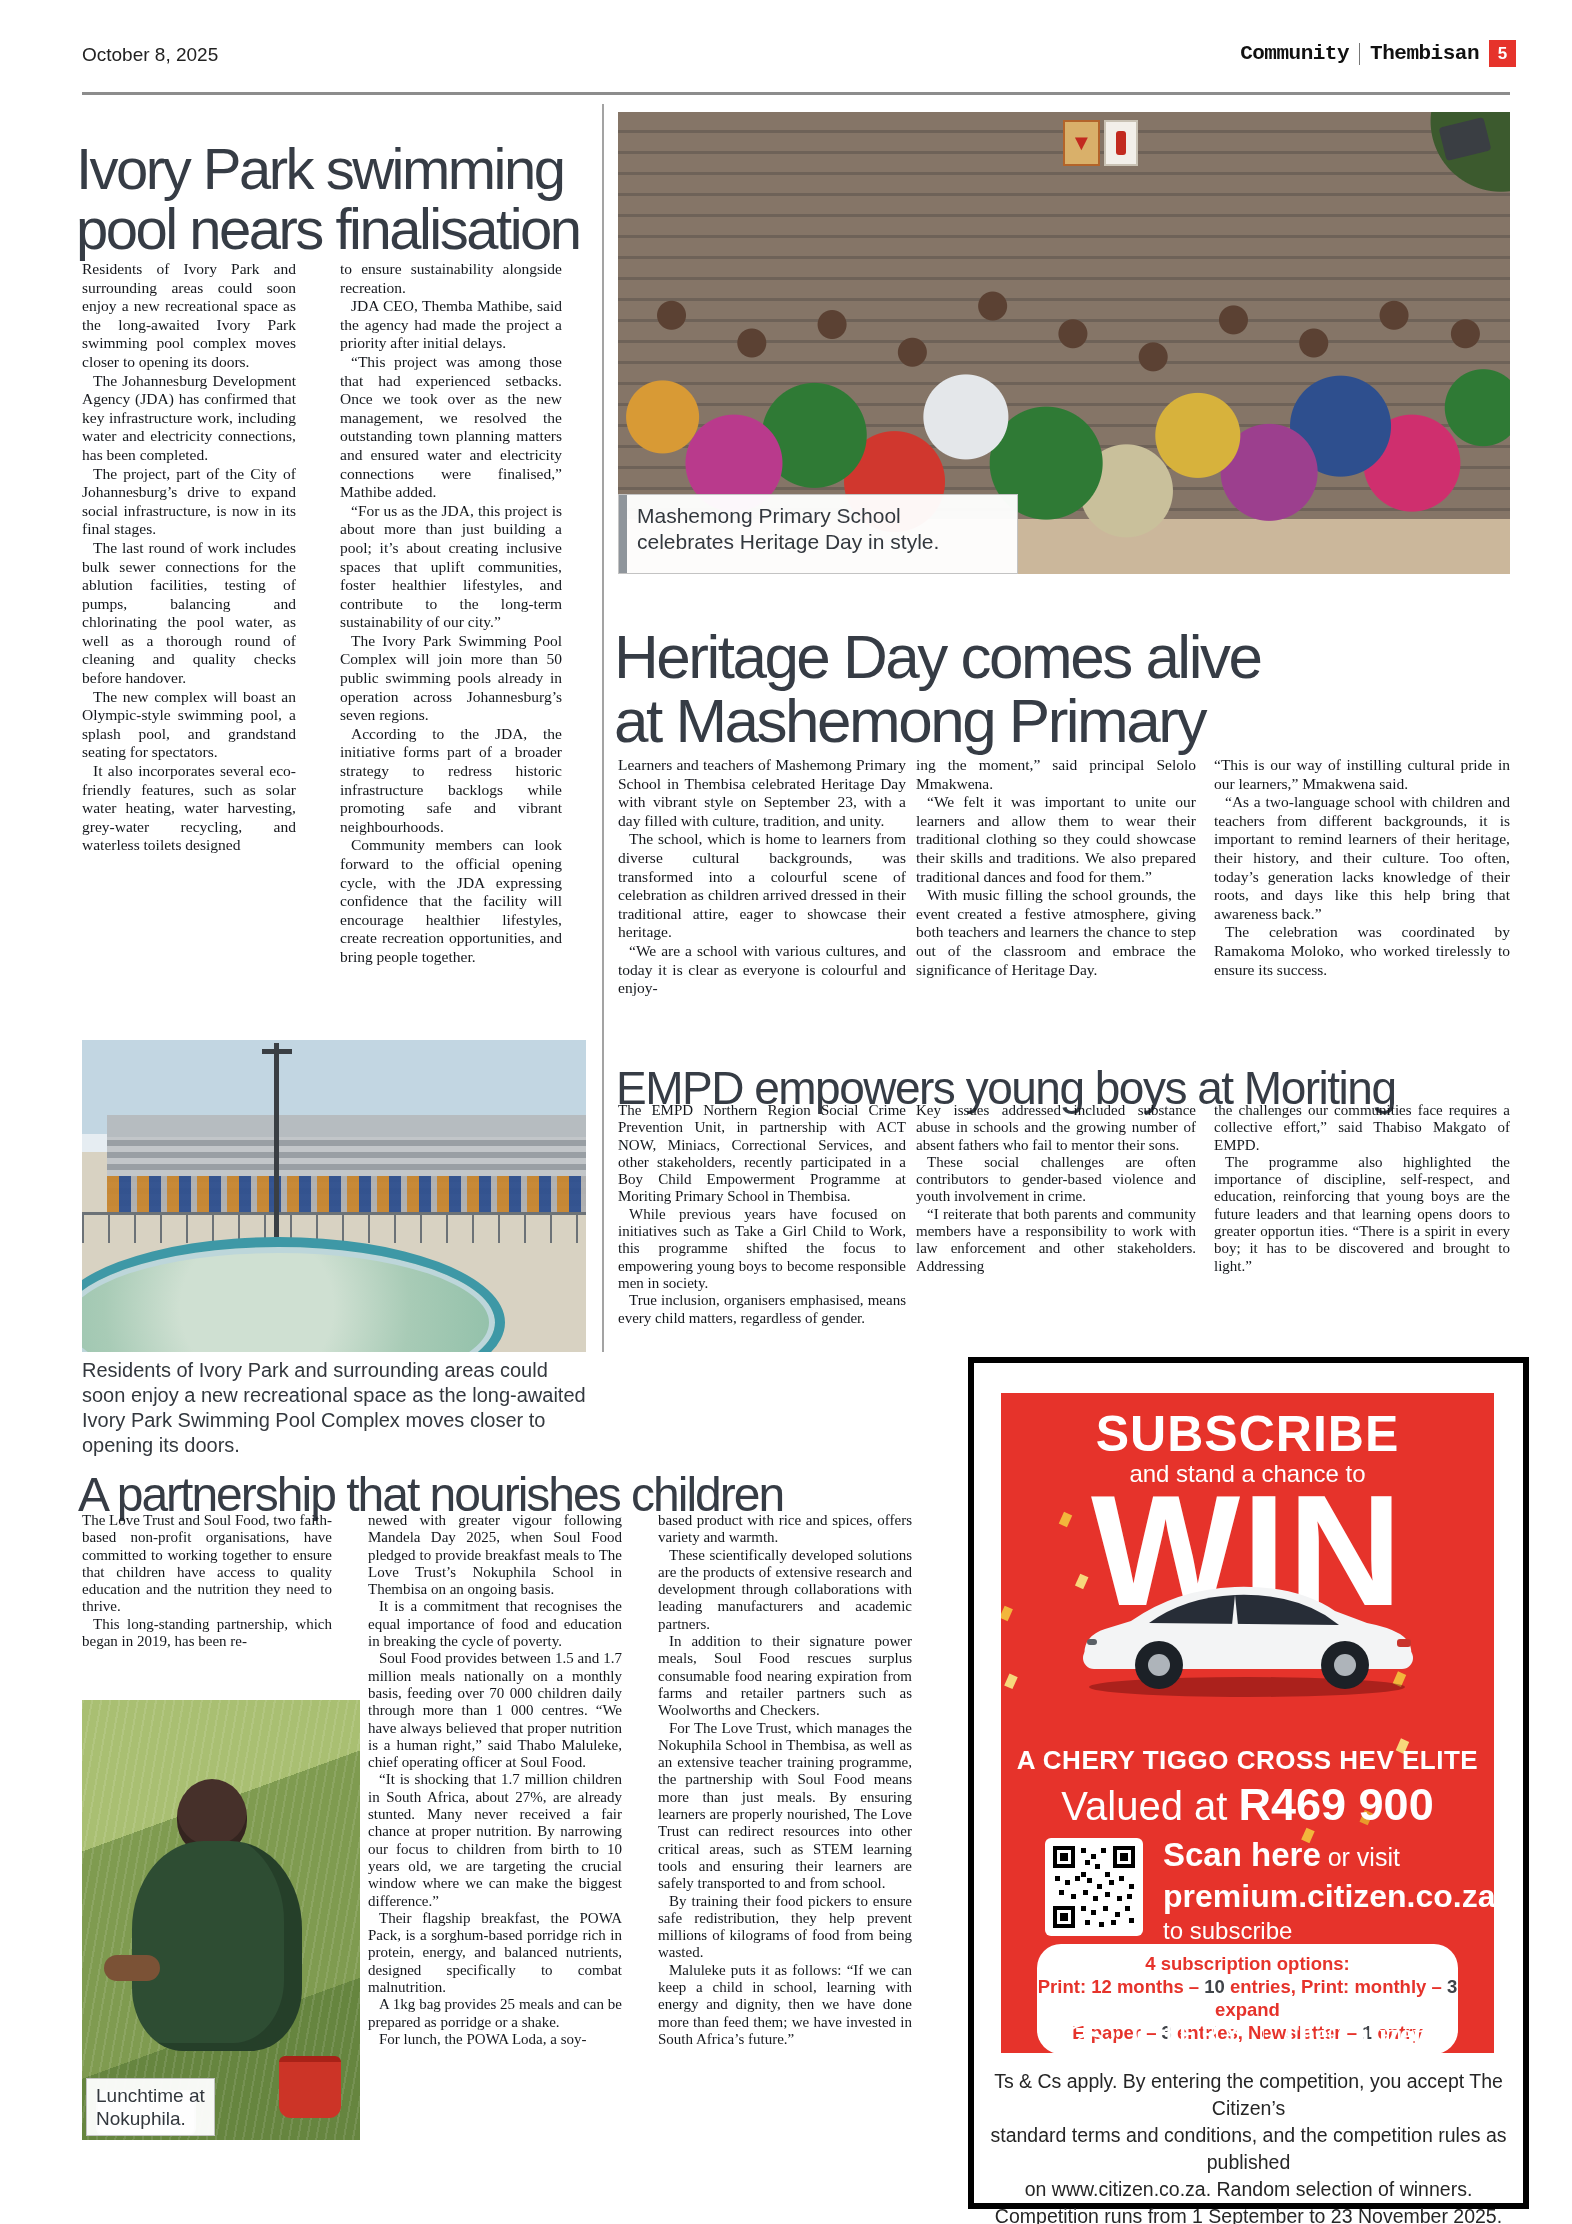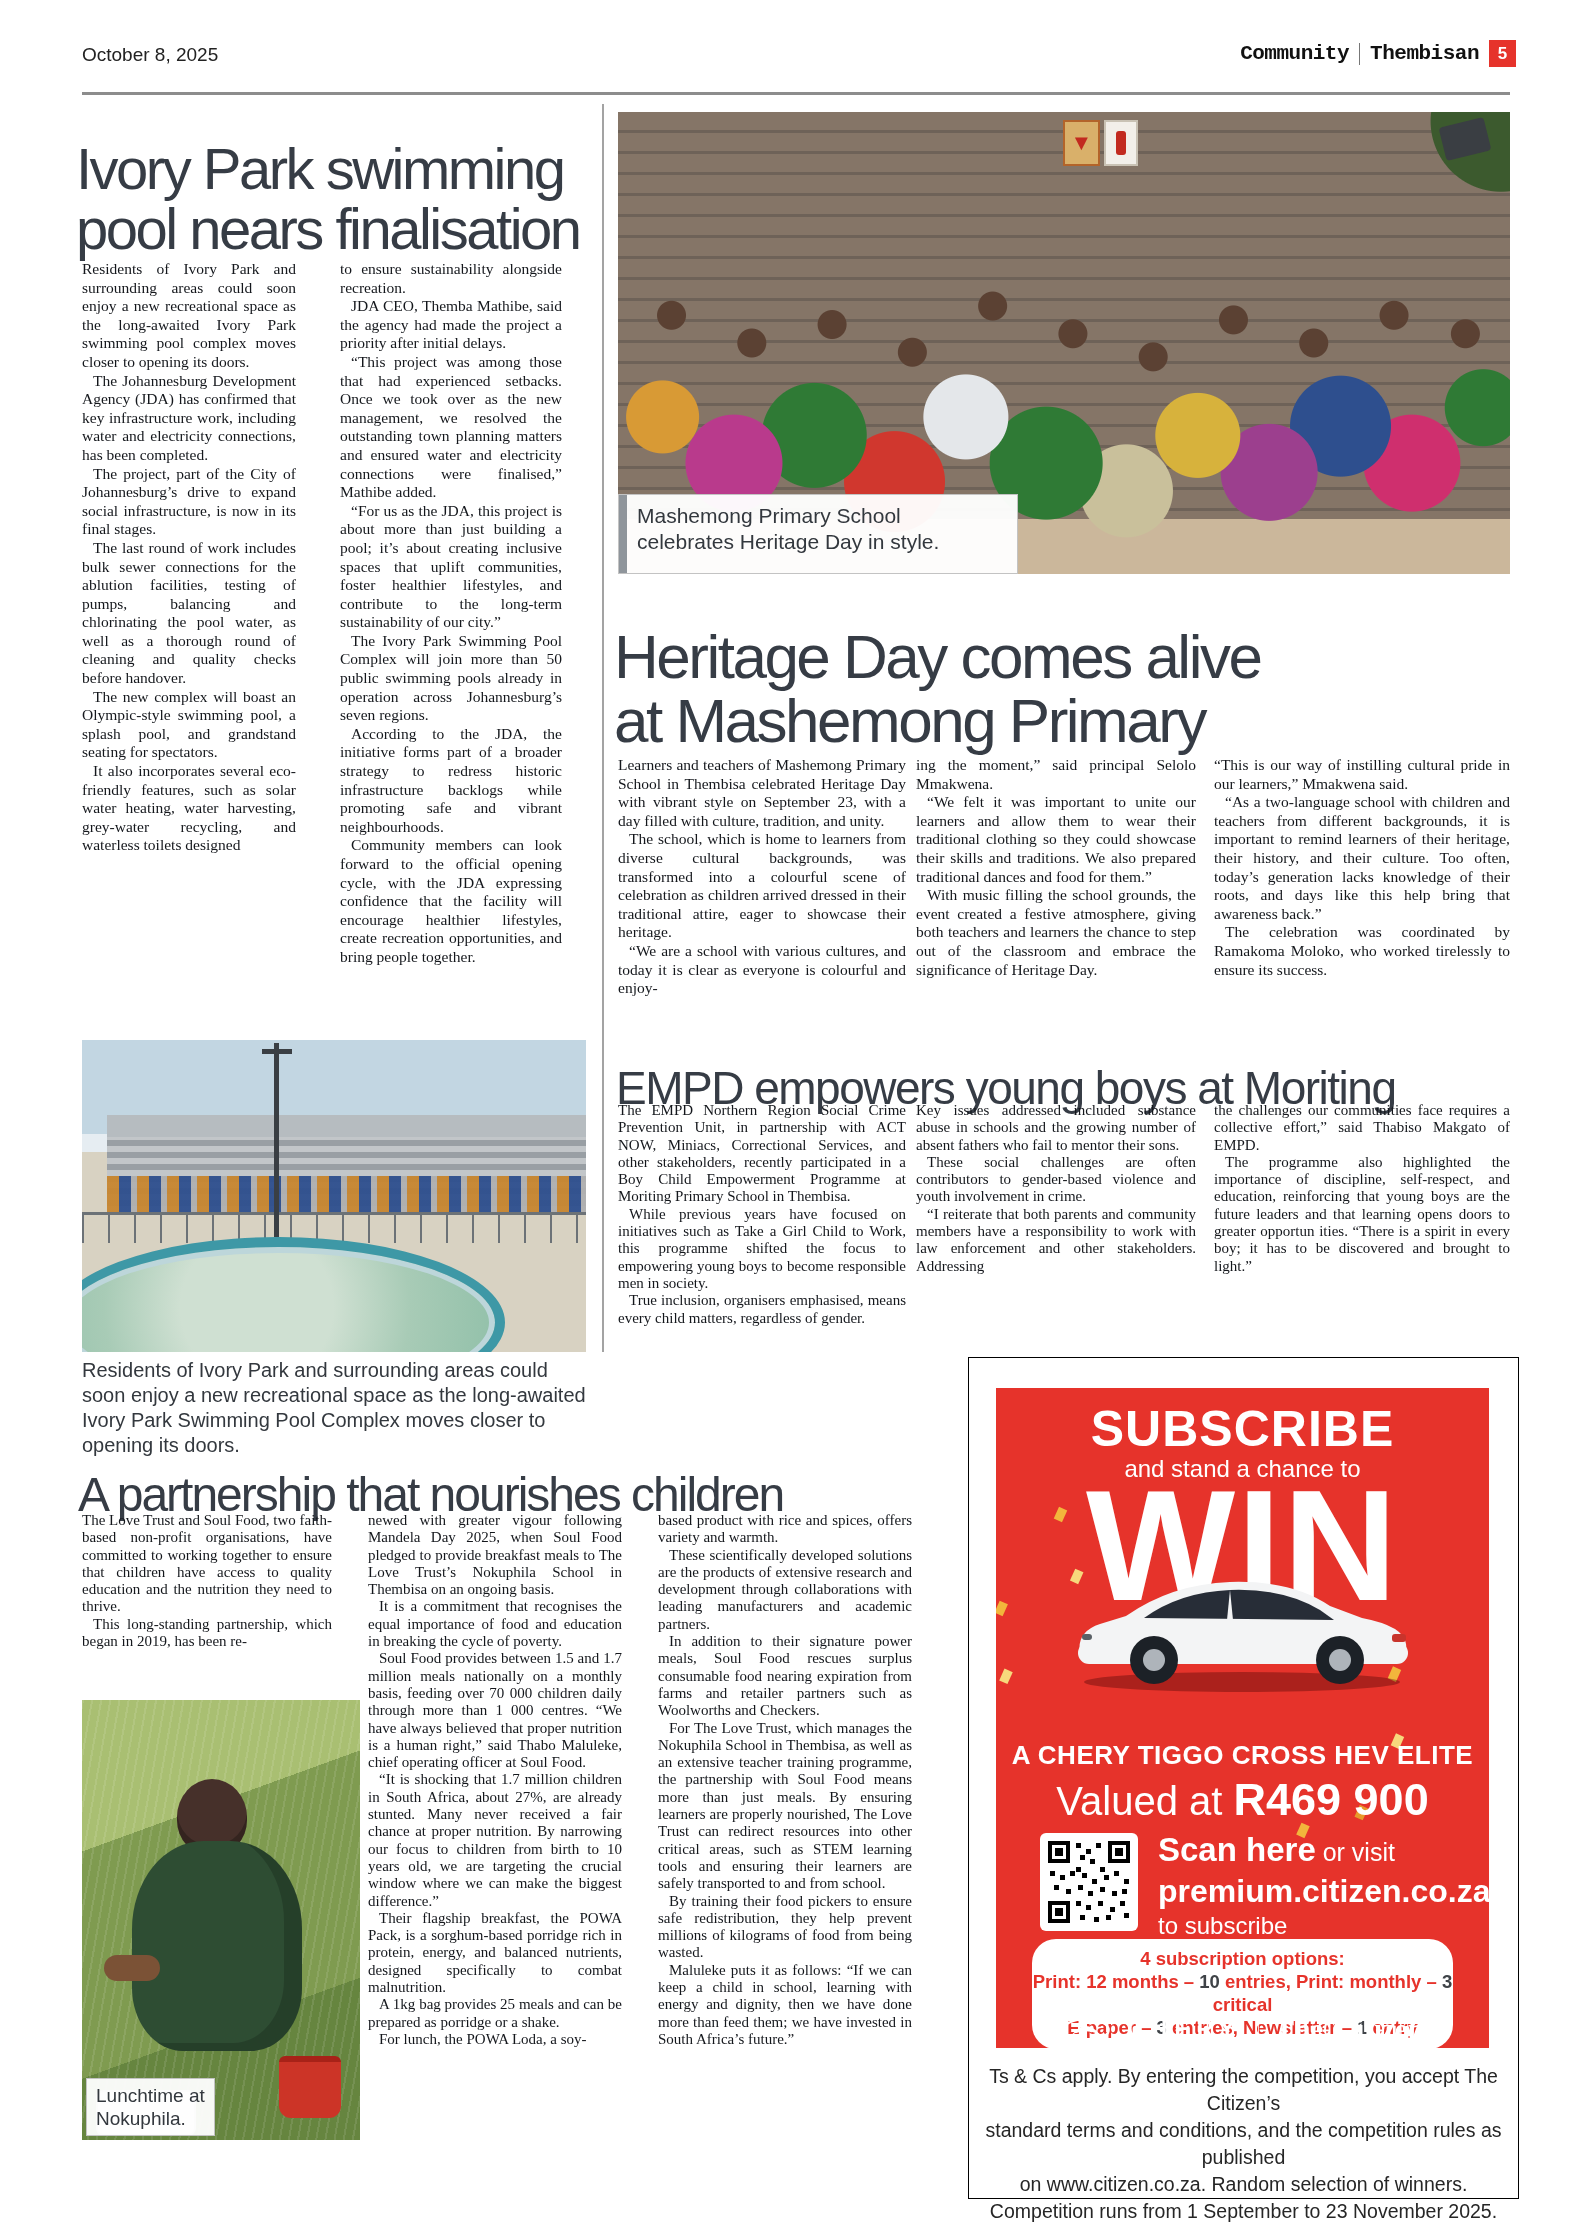--- a/index.html
+++ b/index.html
@@ -115,21 +115,21 @@
   .cp-arm{position:absolute;left:8%;top:58%;width:56px;height:26px;border-radius:13px;background:#7b5236;}
   .cp-bucket{position:absolute;right:7%;bottom:5%;width:62px;height:56px;border-radius:6px 6px 12px 12px;
      background:#cc3427;border-top:6px solid #a82218;}
   .cp-tub{position:absolute;left:5%;bottom:1%;width:96px;height:42px;border-radius:8px;
      background:#e9e7e0;border:2px solid #c5c2b8;}
   .child-cap{position:absolute;left:4px;bottom:4px;background:rgba(255,255,255,0.95);
      border:1px solid #c3c3c3;padding:5px 9px;font-family:"Liberation Sans",sans-serif;
      font-size:19px;line-height:23px;color:#33383e;}
   
   .ad-box{position:absolute;left:968px;top:1357px;width:549px;height:840px;background:#fff;
-     border:1px solid #000000;font-family:"Liberation Sans",sans-serif;}
+     border:6px solid #000000;font-family:"Liberation Sans",sans-serif;}
   .ad-red{position:absolute;left:27px;top:30px;width:493px;height:660px;background:#e6332b;overflow:hidden;}
   .ad-sub{position:absolute;top:12px;left:0;right:0;text-align:center;color:#fff;
      font-size:50px;font-weight:bold;letter-spacing:1px;}
   .ad-tag{position:absolute;top:67px;left:0;right:0;text-align:center;color:#fff;font-size:24px;}
   .ad-win{position:absolute;top:78px;left:0;right:0;text-align:center;color:#fff;
      font-size:158px;font-weight:bold;line-height:1;letter-spacing:2px;}
   .confetti{position:absolute;left:60px;top:120px;width:9px;height:13px;background:#f2b63c;transform:rotate(24deg);
      box-shadow:40px 50px 0 #f7d87c,370px 10px 0 #f2b63c,400px 70px 0 #f7d87c,-16px 110px 0 #f2b63c,
                 396px 150px 0 #e89a2b,16px 170px 0 #f7d87c,350px 190px 0 #f2b63c;}
   .ad-car{position:absolute;top:158px;left:56px;}
@@ -332,21 +332,21 @@
           </g>
         </svg>
       </div>
       <div class="ad-scan">
         <div class="l1"><b>Scan here</b><span> or visit</span></div>
         <div class="l2">premium.citizen.co.za</div>
         <div class="l3">to subscribe</div>
       </div>
       <div class="ad-pill">
         <div>4 subscription options:</div>
-        <div><span>Print: 12 months – </span><span class="seg-dark">10</span><span> entries, Print: monthly – </span><span class="seg-dark">3</span><span> critical</span></div>
+        <div><span>Print: 12 months – </span><span class="seg-dark">10</span><span> entries, Print: monthly – </span><span class="seg-dark">3</span><span> expand</span></div>
         <div><span>E-paper – </span><span class="seg-dark">3</span><span> entries,  Newsletter – </span><span class="seg-dark">1</span><span> entry</span></div>
       </div>
       <div class="ad-logos">
         <svg viewBox="0 0 64 40" width="50" height="32">
           <ellipse cx="32" cy="20" rx="29" ry="14" fill="none" stroke="#fff" stroke-width="3"></ellipse>
           <path d="M14 26 Q32 4 50 26 Q32 17 14 26 Z" fill="#fff"></path>
         </svg>
         <span class="chery-word">CHERY</span>
         <span class="logo-sep"></span>
         <span class="citizen">

